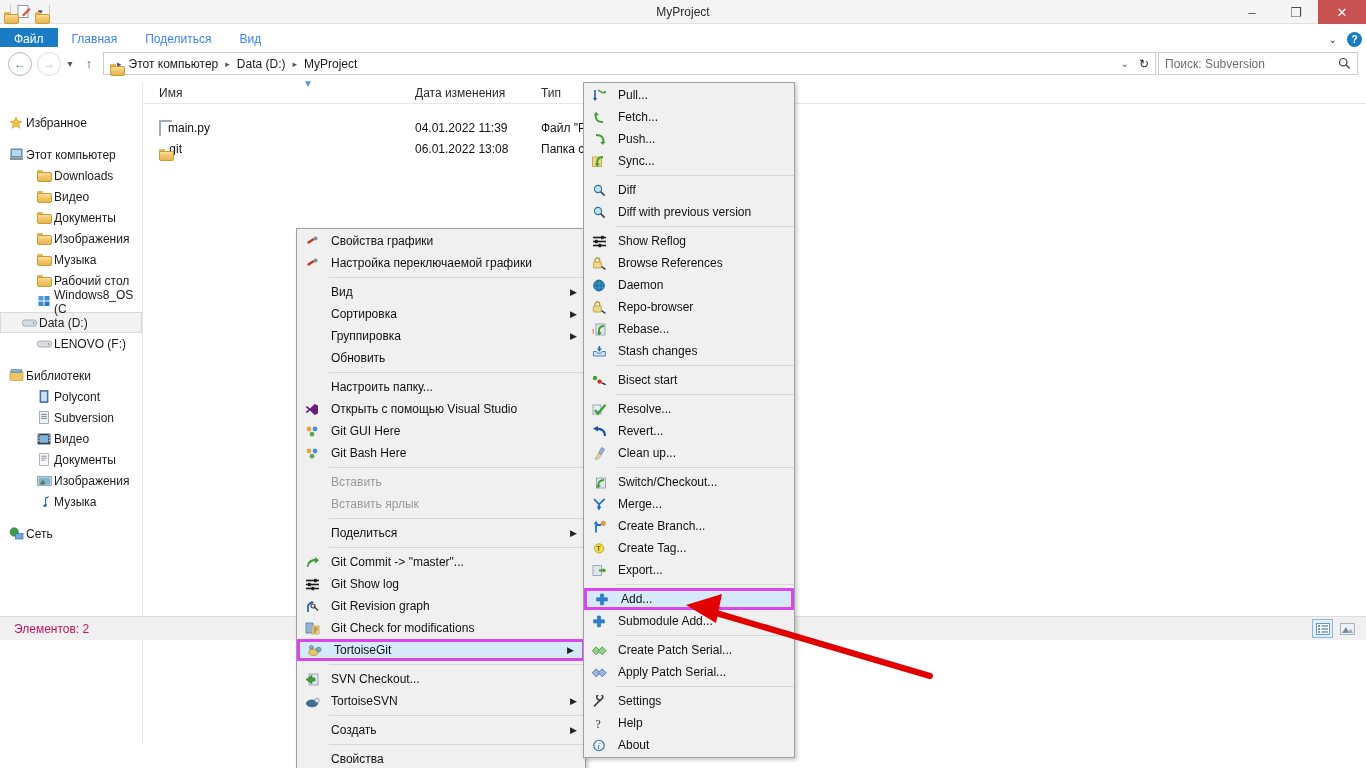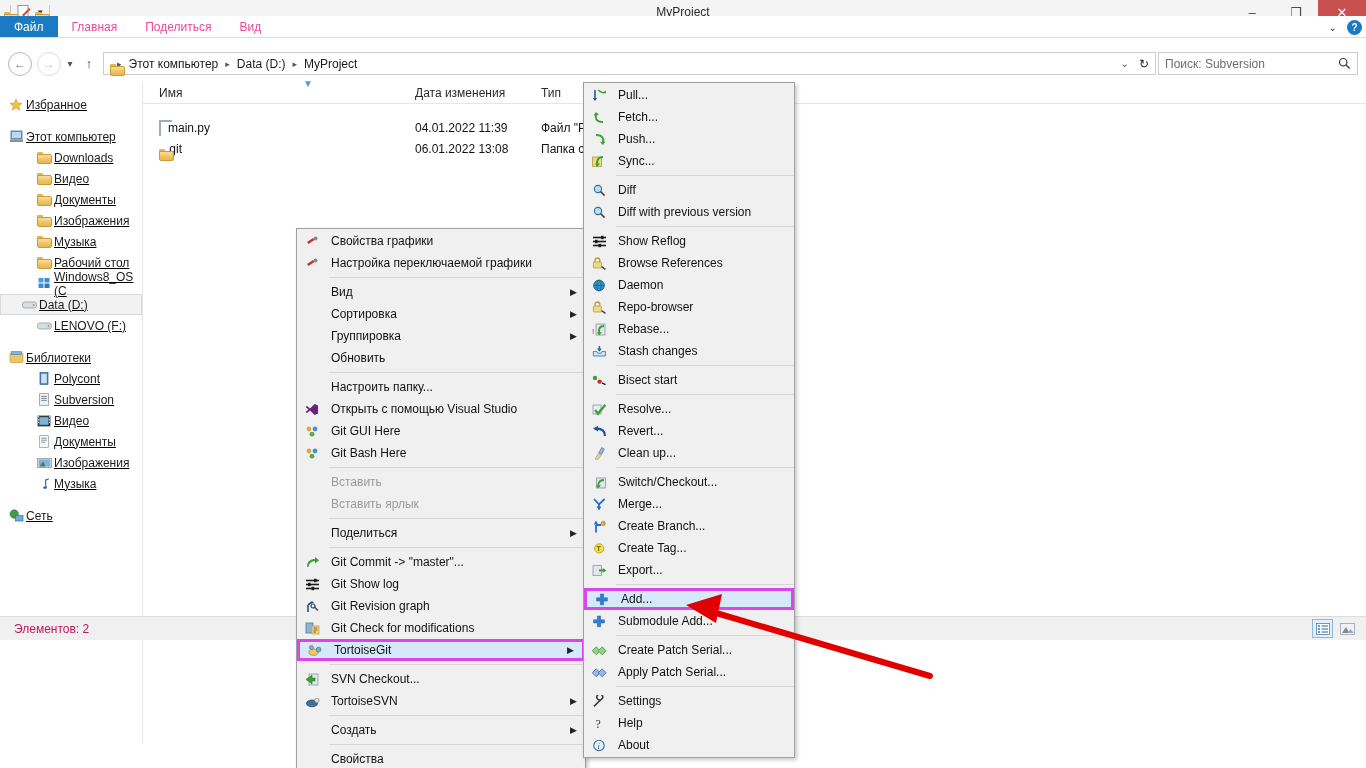--- a/index.html
+++ b/index.html
@@ -34,25 +34,25 @@
   
   .folder { position:relative; width:15px; height:12px; }
   .folder .tab { position:absolute; left:0; top:0; width:6px; height:3px;
                  background:#e3b758; border-radius:1px 1px 0 0;}
   .folder .body { position:absolute; left:0; top:2px; width:15px; height:10px;
                   background:linear-gradient(180deg,#fbdd9a 0%, #f0c464 55%, #e8b84e 100%);
                   border:1px solid #c99b38; border-radius:1px 2px 2px 2px;}
 
   
   .ribbon {
-    position:absolute; left:0; top:16px; width:1366px; height:22px;
+    position:absolute; left:0; top:28px; width:1366px; height:22px;
     background:#ffffff; border-bottom:1px solid #dcdcdc;
     display:flex; align-items:stretch;
   }
-  .rtab { padding:0 14px; line-height:22px; font-size:12px; color:#ec4899; }
+  .rtab { padding:0 14px; line-height:22px; font-size:12px; color:#3b82f6; }
   .rtab.file { background:#1a7bc4; color:#fff; font-weight:normal; padding:0 14px;}
   .ribbon-right { position:absolute; right:4px; top:0; height:22px; display:flex; align-items:center; gap:10px;}
   .chev { color:#3a3a3a; font-size:10px; }
   .helpbtn { width:15px; height:15px; border-radius:50%; background:#1a7bc4; color:#fff;
              font-size:10px; font-weight:bold; display:flex; align-items:center; justify-content:center; }
 
   
   .addrbar { position:absolute; left:0; top:47px; width:1366px; height:33px; background:#fff;
              display:flex; align-items:center; }
   .navbtn { width:24px; height:24px; border-radius:50%; border:1px solid #b8b8b8;
@@ -68,22 +68,22 @@
   .crumbsep { color:#555; font-size:9px; padding:0 5px; }
   .crumbbox .dd { position:absolute; right:26px; color:#555; font-size:10px; }
   .crumbbox .rf { position:absolute; right:6px; color:#222; font-size:12px; }
   .searchbox { width:200px; height:23px; border:1px solid #cdcdcd; background:#fff;
                display:flex; align-items:center; margin-right:8px; padding:0 6px;
                justify-content:space-between; }
   .searchbox .ph { color:#6d6d6d; font-size:12px; }
   .searchbox .mag { color:#444; font-size:12px; }
 
   
-  .navpane { position:absolute; left:0; top:82px; width:142px; height:662px;
-             background:#fff; padding-top:12px;text-decoration:underline; }
+  .navpane { position:absolute; left:0; top:100px; width:142px; height:662px;
+             background:#fff; padding-top:12px; }
   .npitem { display:flex; align-items:center; height:21px; padding-left:6px; font-size:12px; color:#1a1a1a;}
   .npitem .ic { width:20px; display:flex; align-items:center; justify-content:center; flex:none;}
   .npitem.lvl1 { padding-left:34px; }
   .npitem.selected { background:#f2f2f2; border:1px solid #d9d9d9; }
   .npgap { height:11px; }
 
   .filepane { position:absolute; left:142px; top:82px; right:0; height:662px; background:#fff;
               border-left:1px solid #e6e6e6;}
   .colhdr { height:22px; display:flex; align-items:center; font-size:12px; color:#2a2a2a;
             border-bottom:1px solid #e6e6e6; position:relative;}

